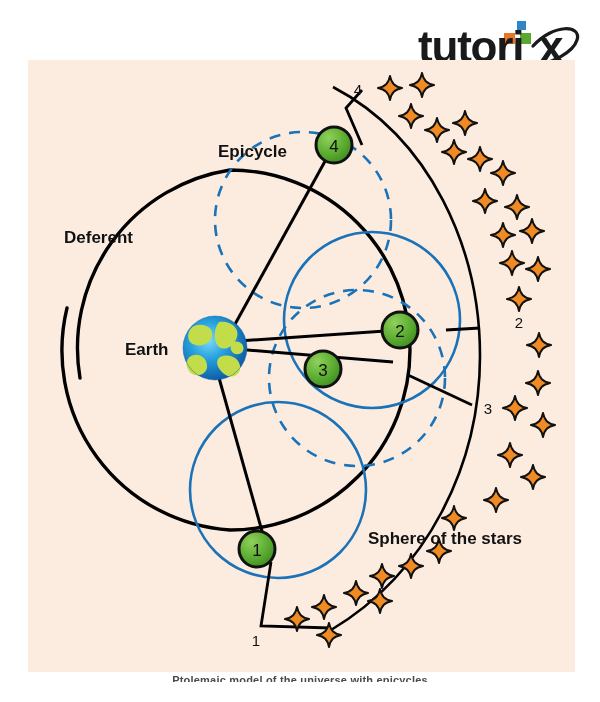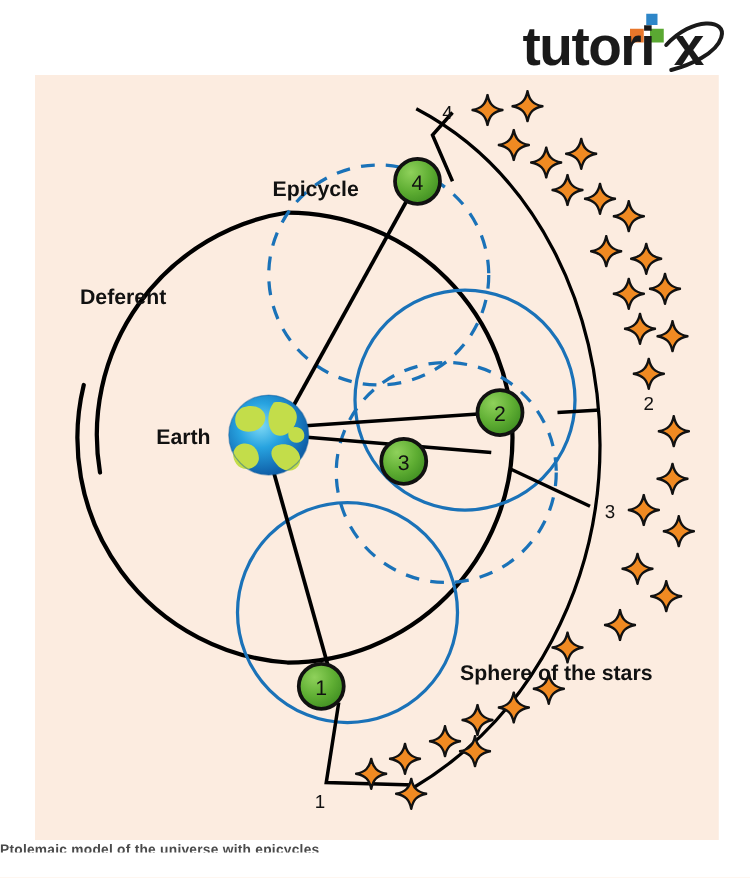--- a/index.html
+++ b/index.html
@@ -5,32 +5,32 @@
   html,body{margin:0;padding:0;}
   body{
     width:600px;height:702px;
     background:#ffffff;
     font-family:"Liberation Sans", sans-serif;
     overflow:hidden;
     position:relative;
   }
   #stage{position:absolute;left:0;top:0;width:600px;height:702px;}
   .logo-wrap{
-    position:absolute;right:14px;top:6px;
+    position:absolute;right:14px;top:16px;
     width:170px;height:52px;
   }
   .panel{
     position:absolute;left:28px;top:60px;
     width:547px;height:612px;
     background:#fcece0;
   }
   svg{display:block;}
   .cap{
     position:absolute;left:0;top:674px;width:600px;
-    text-align:left;
+    text-align:center;
     font-size:11px;font-weight:bold;color:#4a4a4a;
     letter-spacing:.2px;
     white-space:nowrap;overflow:hidden;
     height:8px;line-height:13px;
   }
 </style>
 </head>
 <body>
 
 <div id="stage">

